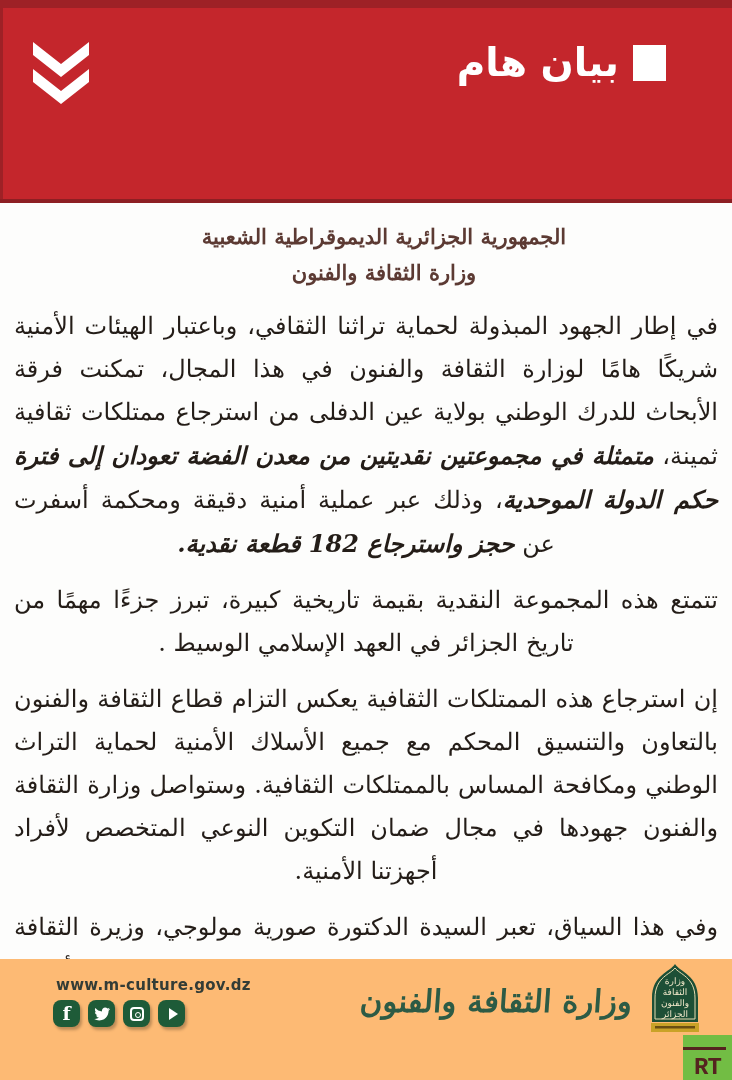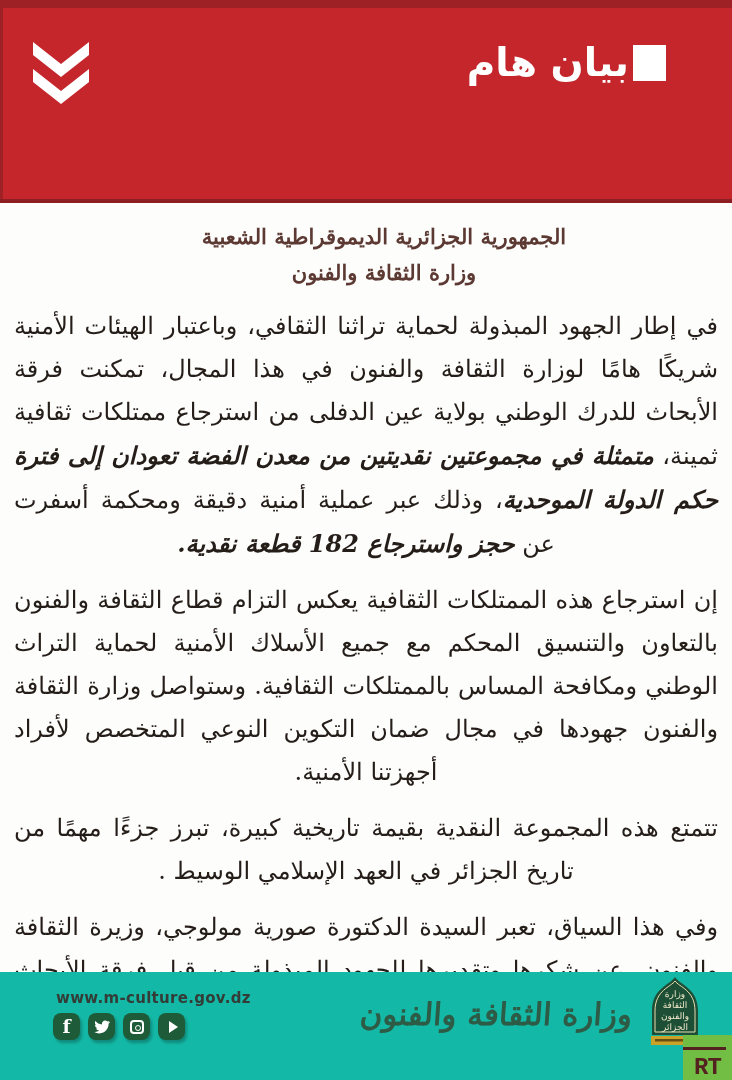--- a/index.html
+++ b/index.html
@@ -13,21 +13,21 @@
   .banner {
     position:relative; width:100%; height:203px;
     background:#c4262c; color:#fff;
     font-family:"DejaVu Sans","Liberation Sans",sans-serif;
   }
   .banner-top-strip { position:absolute; top:0; left:0; right:0; height:8px; background:#9e2126; }
   .banner-left-strip { position:absolute; top:0; left:0; bottom:0; width:3px; background:#9e2126; }
   .banner-bottom-strip { position:absolute; bottom:0; left:0; right:0; height:4px; background:#8d1f23; }
   .badge-row {
     position:absolute; top:40px; right:66px;
-    display:flex; align-items:center; gap:4px;
+    display:flex; align-items:center; gap:14px;
   }
   .white-square { width:33px; height:36px; background:#fff; }
   .badge-text { font-size:39px; font-weight:bold; letter-spacing:0.5px; }
   .dbl-chevron { position:absolute; top:42px; left:32px; width:58px; height:62px; }
   .banner-title {
     position:absolute; top:118px; left:0; right:0;
     text-align:center; font-size:33px; font-weight:bold; letter-spacing:0.5px;
   }
   
   .letterhead {
@@ -39,22 +39,22 @@
   }
   
   .article {
     padding:14px 14px 0 14px;
     color:#241d18; font-size:24px; line-height:43px;
   }
   .article p { text-align:justify; text-align-last:center; margin-bottom:13px; }
   .article .bold { font-weight:bold;font-style:italic; }
   
   .footer {
-    position:absolute; left:0; right:0; bottom:0; height:108px;
-    background:#14b8a6;
+    position:absolute; left:0; right:0; bottom:0; height:121px;
+    background:#fdba74;
   }
   .website {
     position:absolute; left:56px; top:17px;
     font-family:"DejaVu Sans","Liberation Sans",sans-serif;
     font-weight:bold; font-size:15px; color:#333c36; letter-spacing:0.3px;
   }
   .social-row { position:absolute; left:53px; top:41px; display:flex; gap:8px; }
   .social-btn {
     width:27px; height:27px; border-radius:8px; background:#1e5b38;
     display:flex; align-items:center; justify-content:center;
@@ -106,22 +106,22 @@
     <div class="banner-bottom-strip"></div>
   </header>
 
   <section class="letterhead" dir="rtl">
     <div>الجمهورية الجزائرية الديموقراطية الشعبية</div>
     <div>وزارة الثقافة والفنون</div>
   </section>
 
   <main class="article" id="article" dir="rtl">
       <p><span>في إطار الجهود المبذولة لحماية تراثنا الثقافي، وباعتبار الهيئات الأمنية شريكًا هامًا لوزارة الثقافة والفنون في هذا المجال، تمكنت فرقة الأبحاث للدرك الوطني بولاية عين الدفلى من استرجاع ممتلكات ثقافية ثمينة، </span><span class="bold">متمثلة في مجموعتين نقديتين من معدن الفضة تعودان إلى فترة حكم الدولة الموحدية</span><span>، وذلك عبر عملية أمنية دقيقة ومحكمة أسفرت عن </span><span class="bold">حجز واسترجاع 182 قطعة نقدية.</span></p>
+      <p><span>تتمتع هذه المجموعة النقدية بقيمة تاريخية كبيرة، تبرز جزءًا مهمًا من تاريخ الجزائر في العهد الإسلامي الوسيط .</span></p>
       <p><span>إن استرجاع هذه الممتلكات الثقافية يعكس التزام قطاع الثقافة والفنون بالتعاون والتنسيق المحكم مع جميع الأسلاك الأمنية لحماية التراث الوطني ومكافحة المساس بالممتلكات الثقافية. وستواصل وزارة الثقافة والفنون جهودها في مجال ضمان التكوين النوعي المتخصص لأفراد أجهزتنا الأمنية.</span></p>
-      <p><span>تتمتع هذه المجموعة النقدية بقيمة تاريخية كبيرة، تبرز جزءًا مهمًا من تاريخ الجزائر في العهد الإسلامي الوسيط .</span></p>
       <p><span>وفي هذا السياق، تعبر السيدة الدكتورة صورية مولوجي، وزيرة الثقافة والفنون، عن شكرها وتقديرها للجهود المبذولة من قبل فرقة الأبحاث للدرك الوطني بولاية عين الدفلى. كما تدعو كافة المواطنين إلى التعاون مع السلطات المختصة والإبلاغ عن أي معلومات قد تساهم في استرجاع وحماية تراثنا الثقافي.</span></p>
     </main>
 
   <footer class="footer">
     <div class="website">www.m-culture.gov.dz</div>
 
     <div class="social-row">
       <span class="social-btn">
           <span class="fb-glyph">f</span>
         </span>

